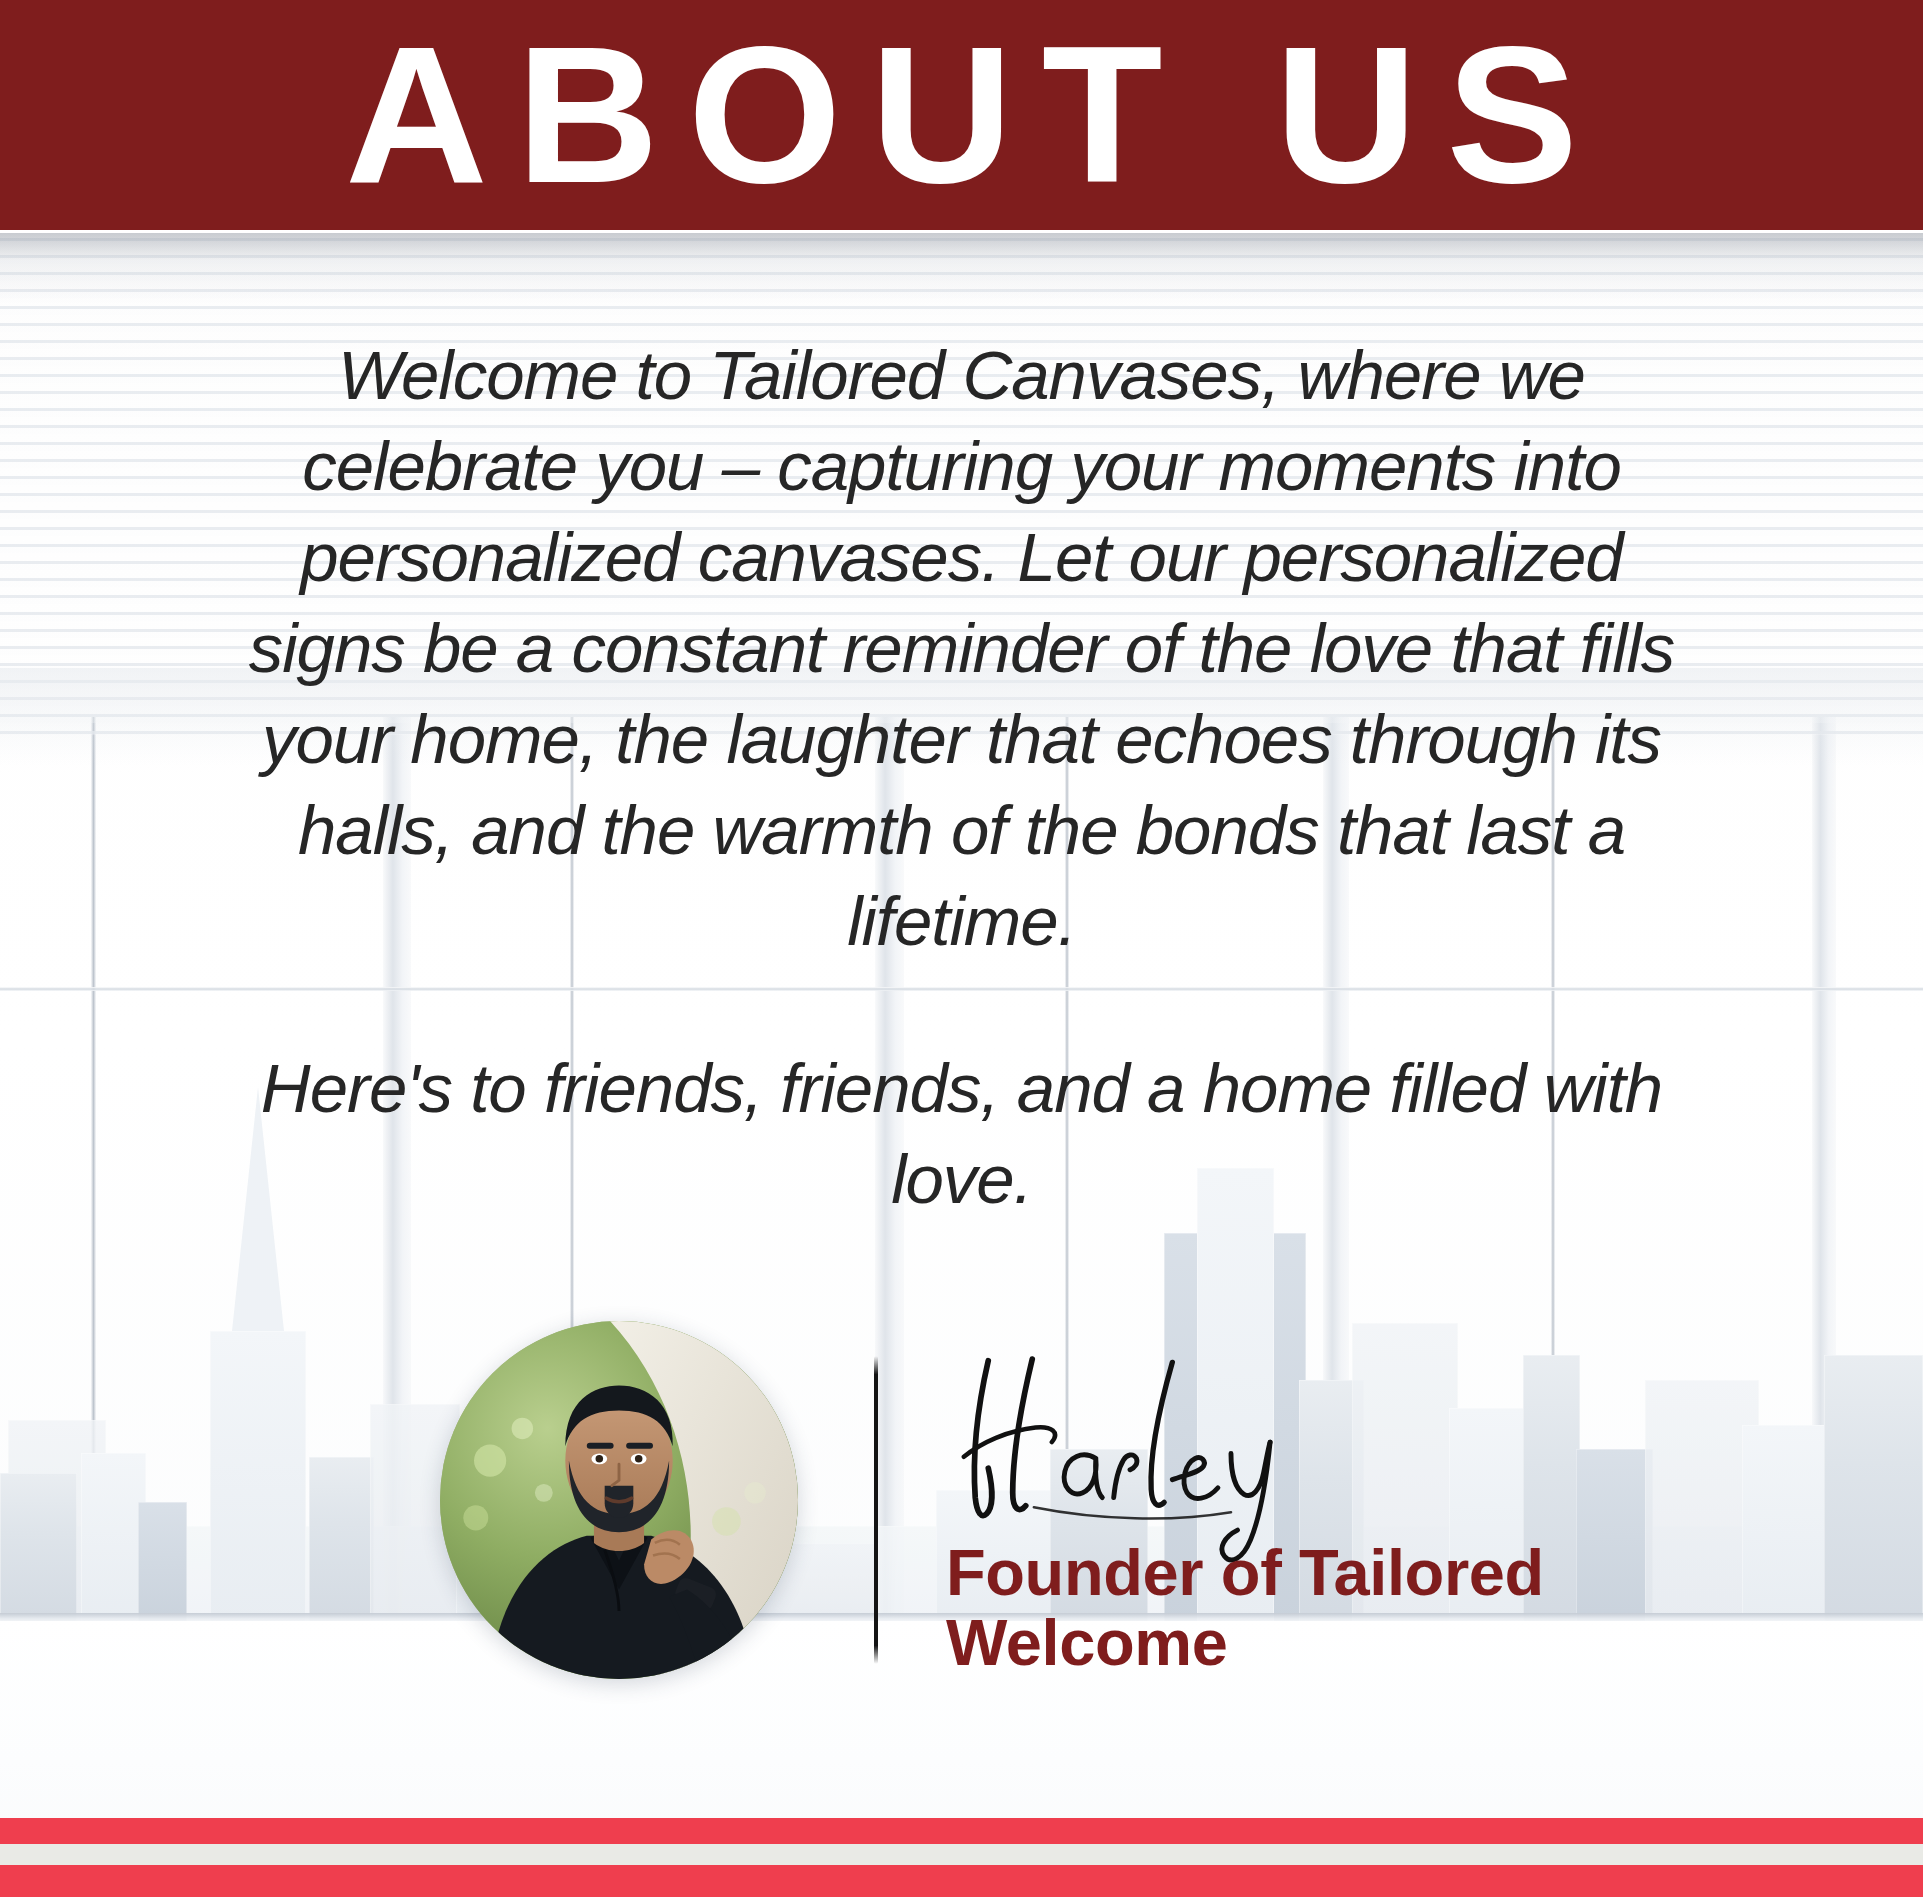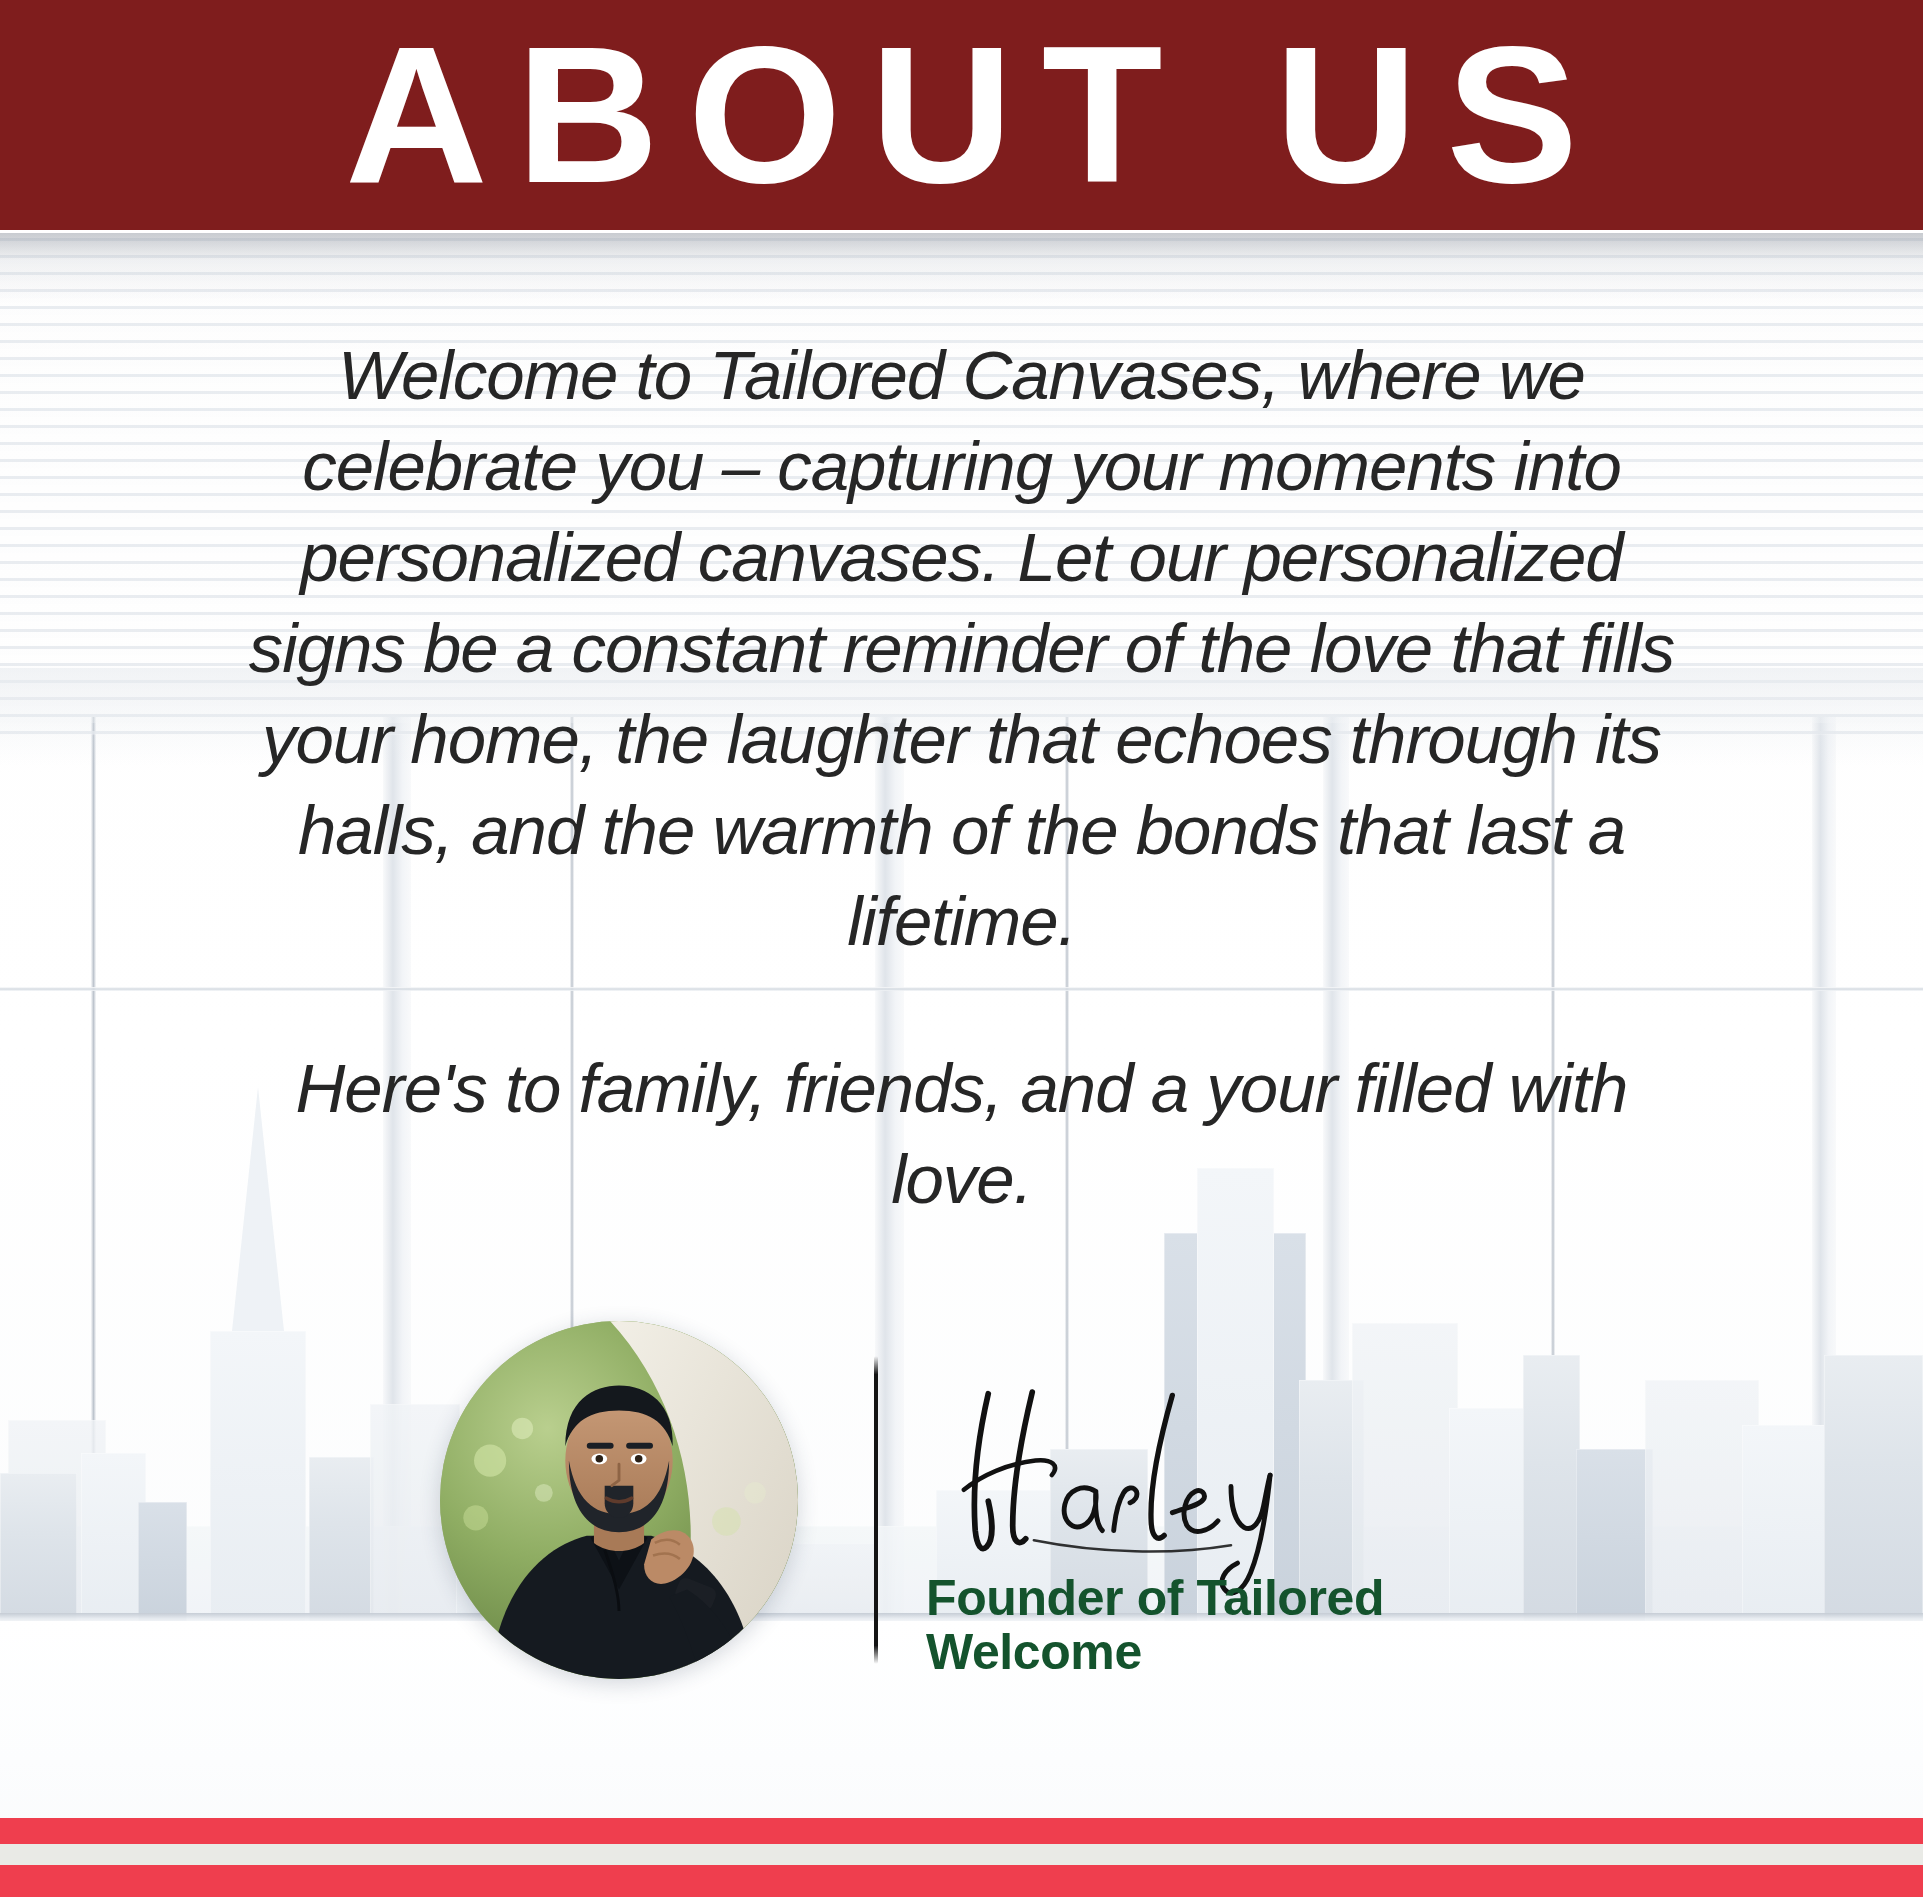--- a/index.html
+++ b/index.html
@@ -132,25 +132,25 @@
     width:4.1px;height:308px;
     background:linear-gradient(180deg,rgba(20,20,20,0) 0%,#141414 6%,#141414 94%,rgba(20,20,20,0) 100%);
     border-radius:2.4px;
   }
 
   #sig-text{position:absolute;left:912px;bottom:24.4px;width:668px;}
 
   #signature{width:619px;height:220px;display:block;margin-left:16.3px;}
 
   #founder-line{
-    margin-top:-28px;margin-left:14px;
-    color:#14532d;
+    margin-top:-28px;margin-left:34px;
+    color:#7f1d1d;
     font-family:"Liberation Sans", sans-serif;
     font-weight:bold;
-    font-size:50px;
+    font-size:65px;
     line-height:1.08;
     letter-spacing:-0.4px;
     position:relative;z-index:2;
   }
 
   
   #stripe-gap{position:absolute;left:0;bottom:33px;width:100%;height:21px;background:#e9eae6;}
   #stripe-top{position:absolute;left:0;bottom:54px;width:100%;height:26px;background:#ef3e4e;}
   #stripe-bottom{position:absolute;left:0;bottom:0px;width:100%;height:33px;background:#ef3e4e;}
 </style>
@@ -216,21 +216,21 @@
   <div class="bg-layer bg-topshadow"></div>
 
   <div id="header">
     <div id="header-title">ABOUT US</div>
   </div>
   <div id="header-underline"></div>
 
   <div id="copy">
     <p>Welcome to Tailored Canvases, where we celebrate you – capturing your moments into personalized canvases. Let our personalized signs be a constant reminder of the love that fills your home, the laughter that echoes through its halls, and the warmth of the bonds that last a lifetime.</p>
     <div class="spacer"></div>
-    <p>Here's to family, friends, and a your filled with love.</p>
+    <p>Here's to friends, friends, and a home filled with love.</p>
   </div>
 
   <div id="sig-block">
 
     <div id="avatar">
       <svg viewBox="0 0 200 200" xmlns="http://www.w3.org/2000/svg" aria-hidden="true">
         <defs>
           <radialGradient id="bokeh" cx="30%" cy="30%" r="80%">
             <stop offset="0%" stop-color="#b9cf8e"></stop>
             <stop offset="45%" stop-color="#8fad63"></stop>

